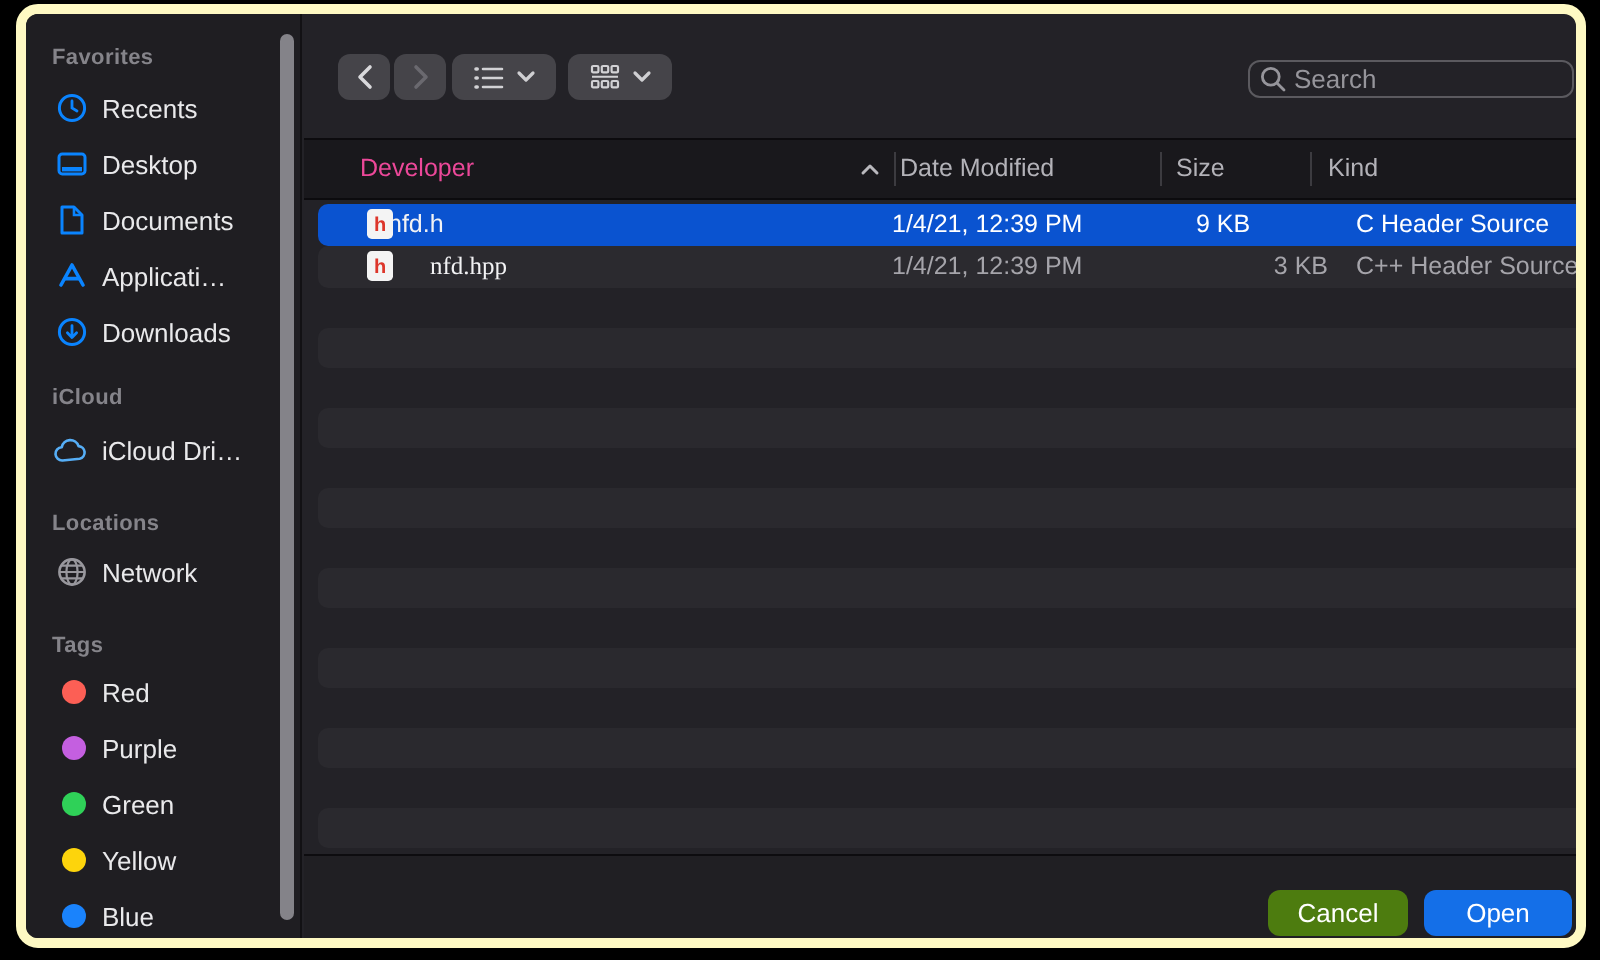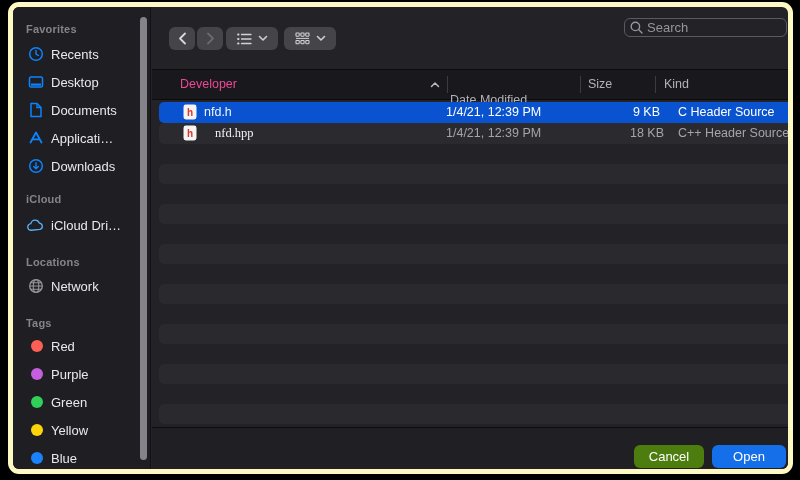--- a/index.html
+++ b/index.html
@@ -31,21 +31,21 @@
           border-radius:6px; display:flex; align-items:center; justify-content:center;
           gap:6px; color:#d6d6d9; }
   .chev-dn { width:10px; height:7px; }
 
   .popup { position:absolute; top:21px; height:21px; background:#4a494e;
            border-radius:6px; display:flex; align-items:center; padding:0 6px;
            color:#f0f0f2; font-size:13px; gap:6px; }
   .stepper { position:absolute; right:4px; top:4px; width:13px; height:13px;
              border-radius:4px; display:flex; flex-direction:column;
              align-items:center; justify-content:center; }
-  .search { position:absolute; top:11px; height:19px; border:1px solid #5b5a5f;
+  .search { position:absolute; top:23px; height:19px; border:1px solid #5b5a5f;
             border-radius:6px; background:transparent; display:flex;
             align-items:center; padding:0 5px; gap:4px; }
   .search input { border:none; outline:none; background:transparent; width:120px;
                   font-size:13px; color:#e8e8ea; font-family:inherit; }
   .search input::placeholder { color:#96959b; }
 
   
   .list-header { position:absolute; left:0; right:0; top:62px; height:31px;
                  background:#19181c; border-top:1px solid #0c0b0e;
                  border-bottom:1px solid #0c0b0e; font-size:12.5px; color:#b3b2b8; }
@@ -245,50 +245,50 @@
         </svg>
       <input placeholder="Search" style="">
     </div>
 
     <div class="list-header">
       <span class="hlabel" style="left:28px; color:#ec4899; font-weight:400;">Developer</span>
       <svg class="hlabel" style="left:278px; top:11px;" width="10" height="7" viewBox="0 0 10 7">
           <path d="M1.5 5.5 L5 2 L8.5 5.5" fill="none" stroke="#b9b8bd" stroke-width="1.5" stroke-linecap="round" stroke-linejoin="round"></path>
         </svg>
       <span class="hsep" style="left:295px;"></span>
-      <span class="hlabel" style="left:298px;margin-top:16px;">Date Modified</span>
+      <span class="hlabel" style="left:298px;">Date Modified</span>
       <span class="hsep" style="left:428px;"></span>
       <span class="hlabel" style="left:436px;">Size</span>
       <span class="hsep" style="left:503px;"></span>
       <span class="hlabel" style="left:512px;">Kind</span>
     </div>
 
     <div class="row selected" style="top: 95px; background-color: rgb(10, 83, 208);">
       <span class="cell" style="left:24px; top:2px;">
         <svg width="14" height="16" viewBox="0 0 14 16">
             <rect x="0.5" y="0.5" width="13" height="15" rx="2.4" fill="#f4f4f4"></rect>
             <text x="7" y="11.6" text-anchor="middle" font-family="Liberation Sans, sans-serif" font-size="10" font-weight="700" fill="#dd362b">h</text>
           </svg>
       </span>
-      <span class="cell name" style="left:45px;">nfd.h</span>
+      <span class="cell name" style="left:35px;">nfd.h</span>
       <span class="cell secondary" style="left:287px;">1/4/21, 12:39 PM</span>
-      <span class="cell secondary" style="left:416px; width:85px; text-align:right;">9 KB</span>
+      <span class="cell secondary" style="left:439px; width:85px; text-align:left;">9 KB</span>
       <span class="cell secondary" style="left:519px;">C Header Source</span>
     </div>
 
     <div class="row alt" style="top:116px;">
       <span class="cell" style="left:24px; top:2px;">
         <svg width="14" height="16" viewBox="0 0 14 16">
             <rect x="0.5" y="0.5" width="13" height="15" rx="2.4" fill="#f4f4f4"></rect>
             <text x="7" y="11.6" text-anchor="middle" font-family="Liberation Sans, sans-serif" font-size="10" font-weight="700" fill="#dd362b">h</text>
           </svg>
       </span>
       <span class="cell name" style="left:56px;font-family:Liberation Serif, serif;">nfd.hpp</span>
       <span class="cell secondary" style="left:287px;">1/4/21, 12:39 PM</span>
-      <span class="cell secondary" style="left:420px; width:85px; text-align:right;">18 KB</span>
+      <span class="cell secondary" style="left:420px; width:85px; text-align:right;">3 KB</span>
       <span class="cell secondary" style="left:519px;">C++ Header Source</span>
     </div>
 
     <div class="stripe" style="top:157px;"></div>
     <div class="stripe" style="top:197px;"></div>
     <div class="stripe" style="top:237px;"></div>
     <div class="stripe" style="top:277px;"></div>
     <div class="stripe" style="top:317px;"></div>
     <div class="stripe" style="top:357px;"></div>
     <div class="stripe" style="top:397px;"></div>

